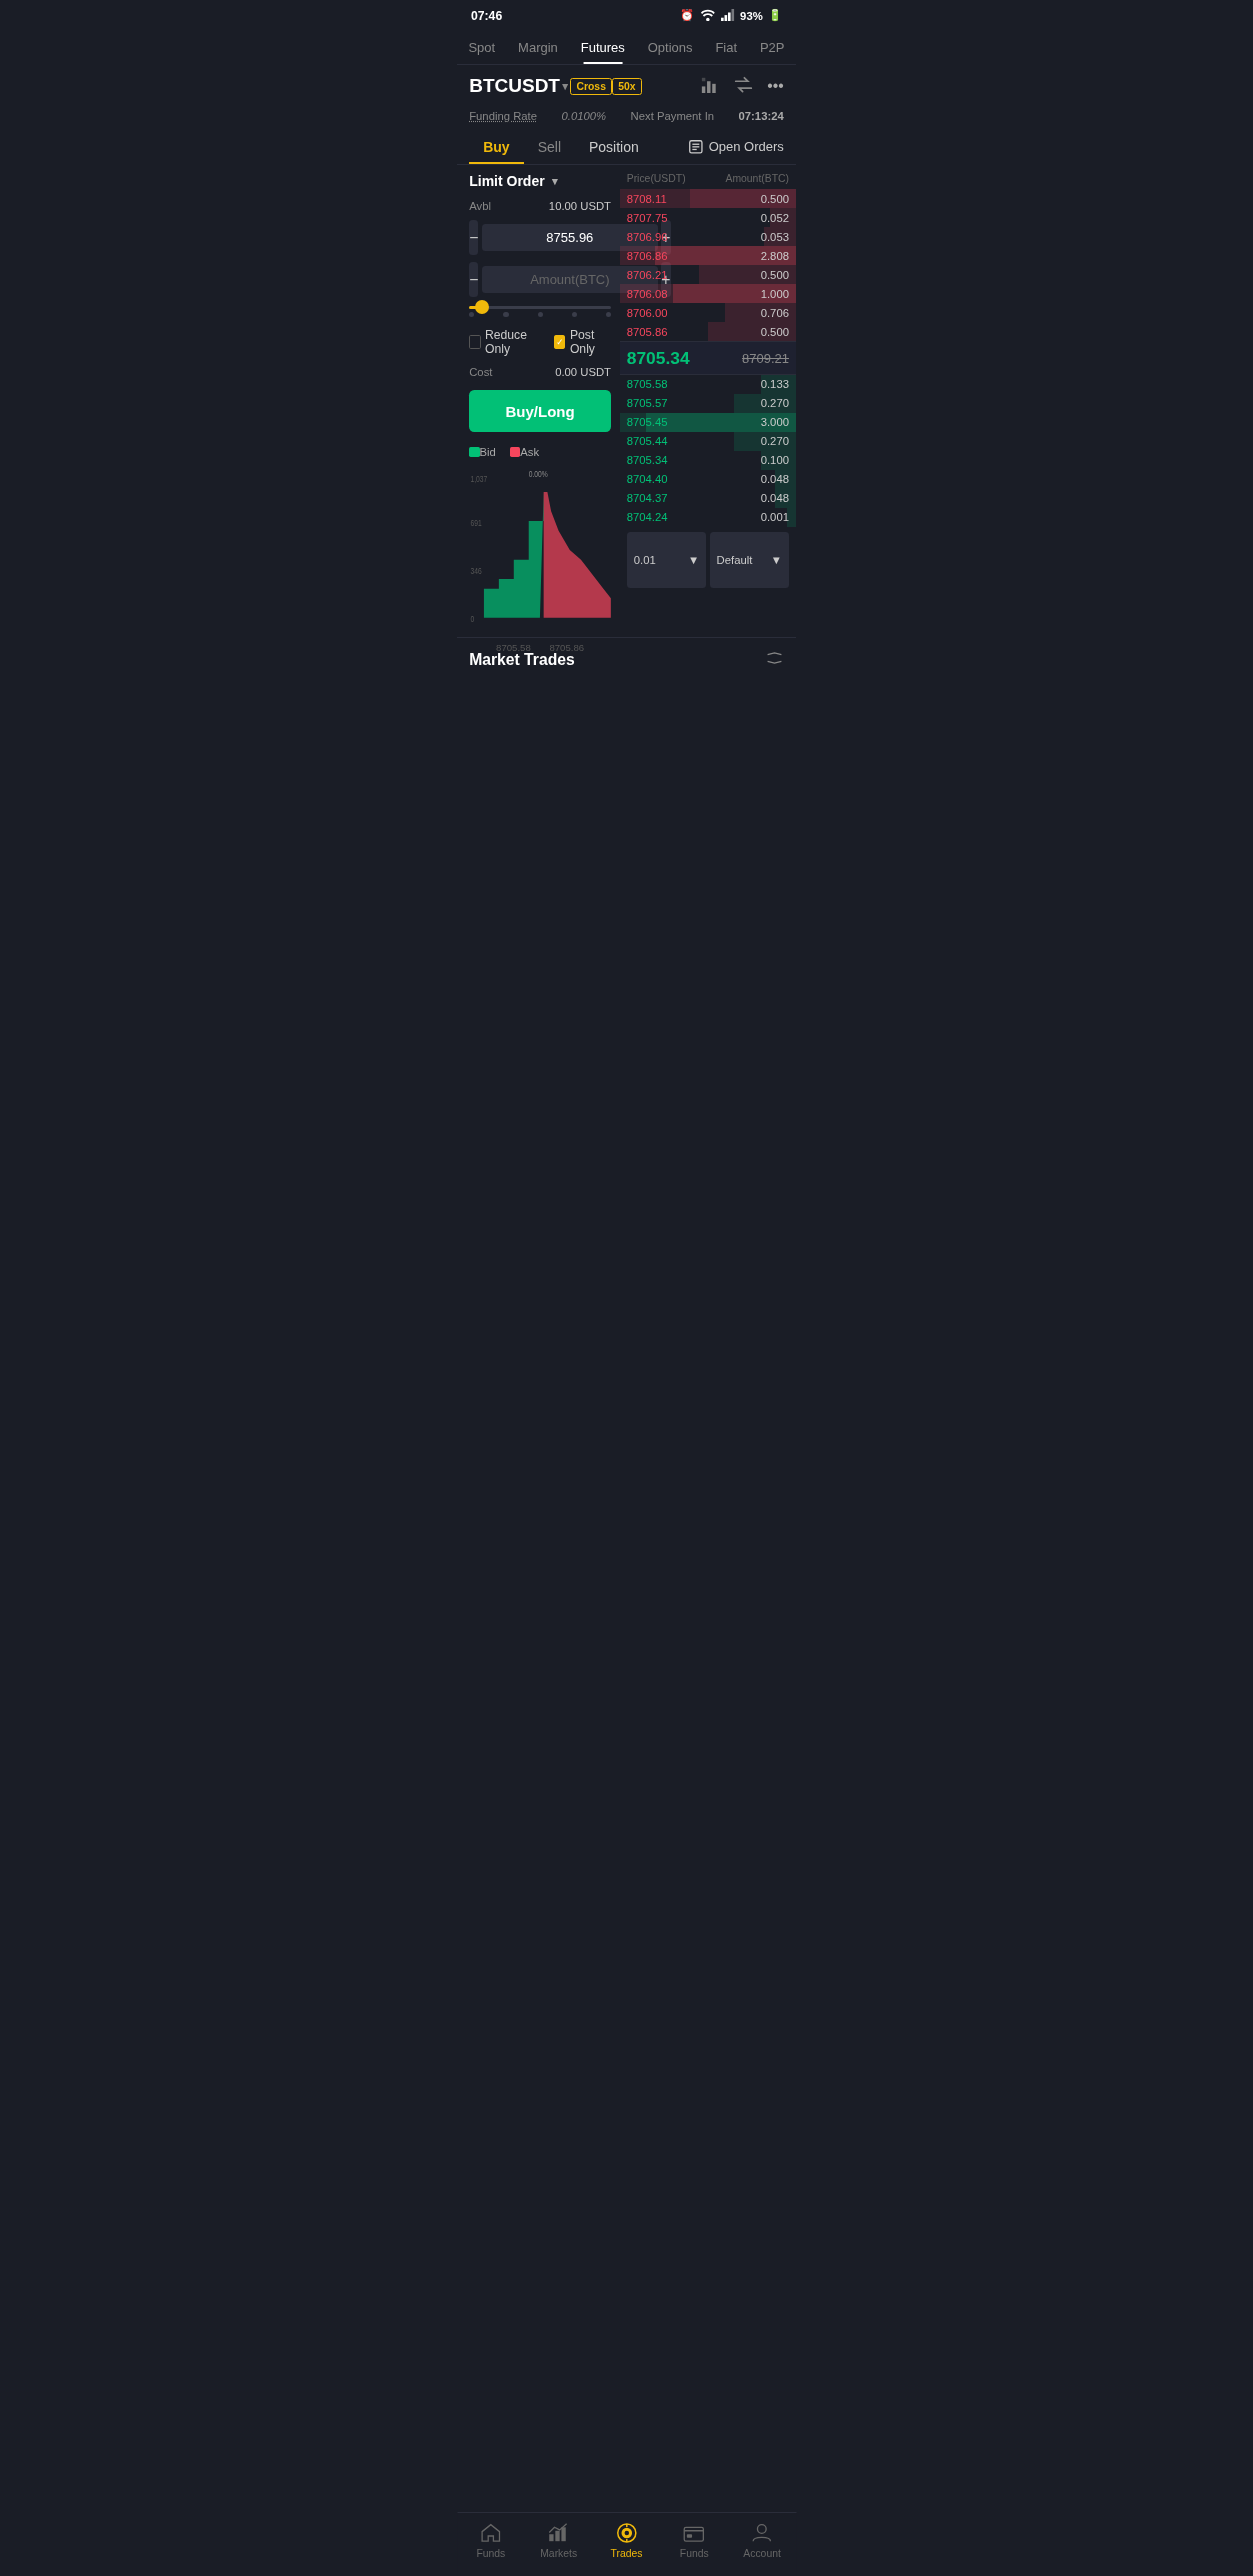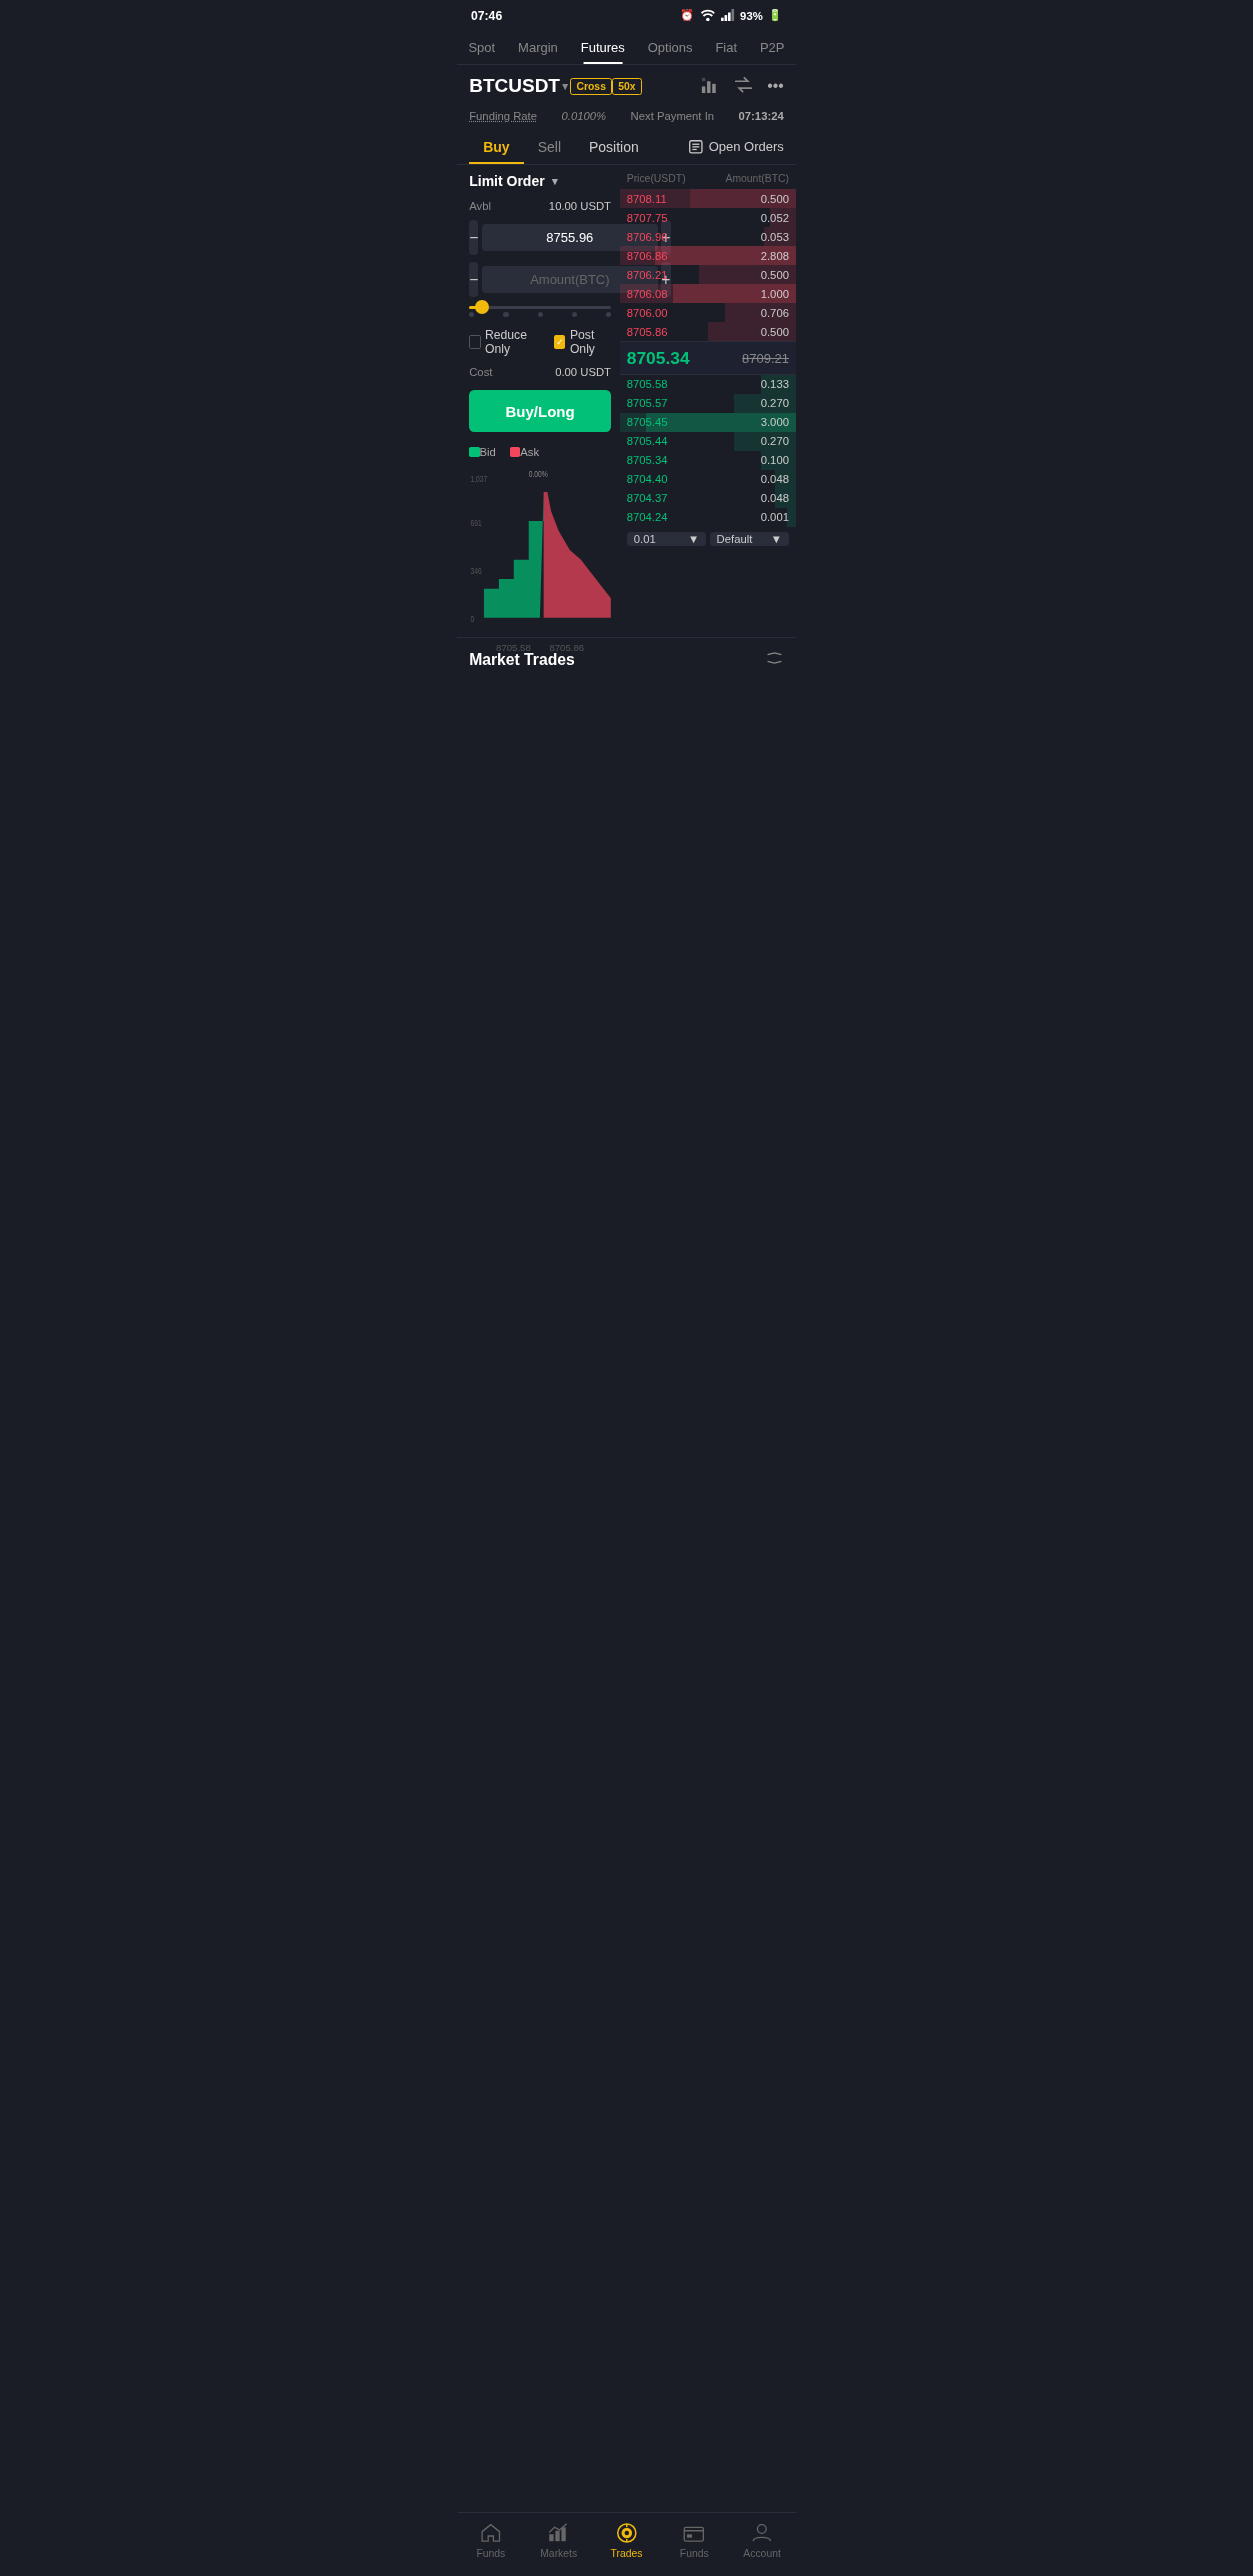--- a/index.html
+++ b/index.html
@@ -407,21 +407,21 @@
       display: flex;
       gap: 3.5px;
       padding: 5.2px 7px;
     }
     .ob-select {
       flex: 1;
       background: #2a2d3a;
       border: none;
       border-radius: 3.5px;
       color: #ccc;
-      padding: 1px 7px;
+      padding: 22px 7px;
       font-size: 11.3px;
       display: flex;
       align-items: center;
       justify-content: space-between;
     }
 
     
     .section-header {
       display: flex;
       justify-content: space-between;

